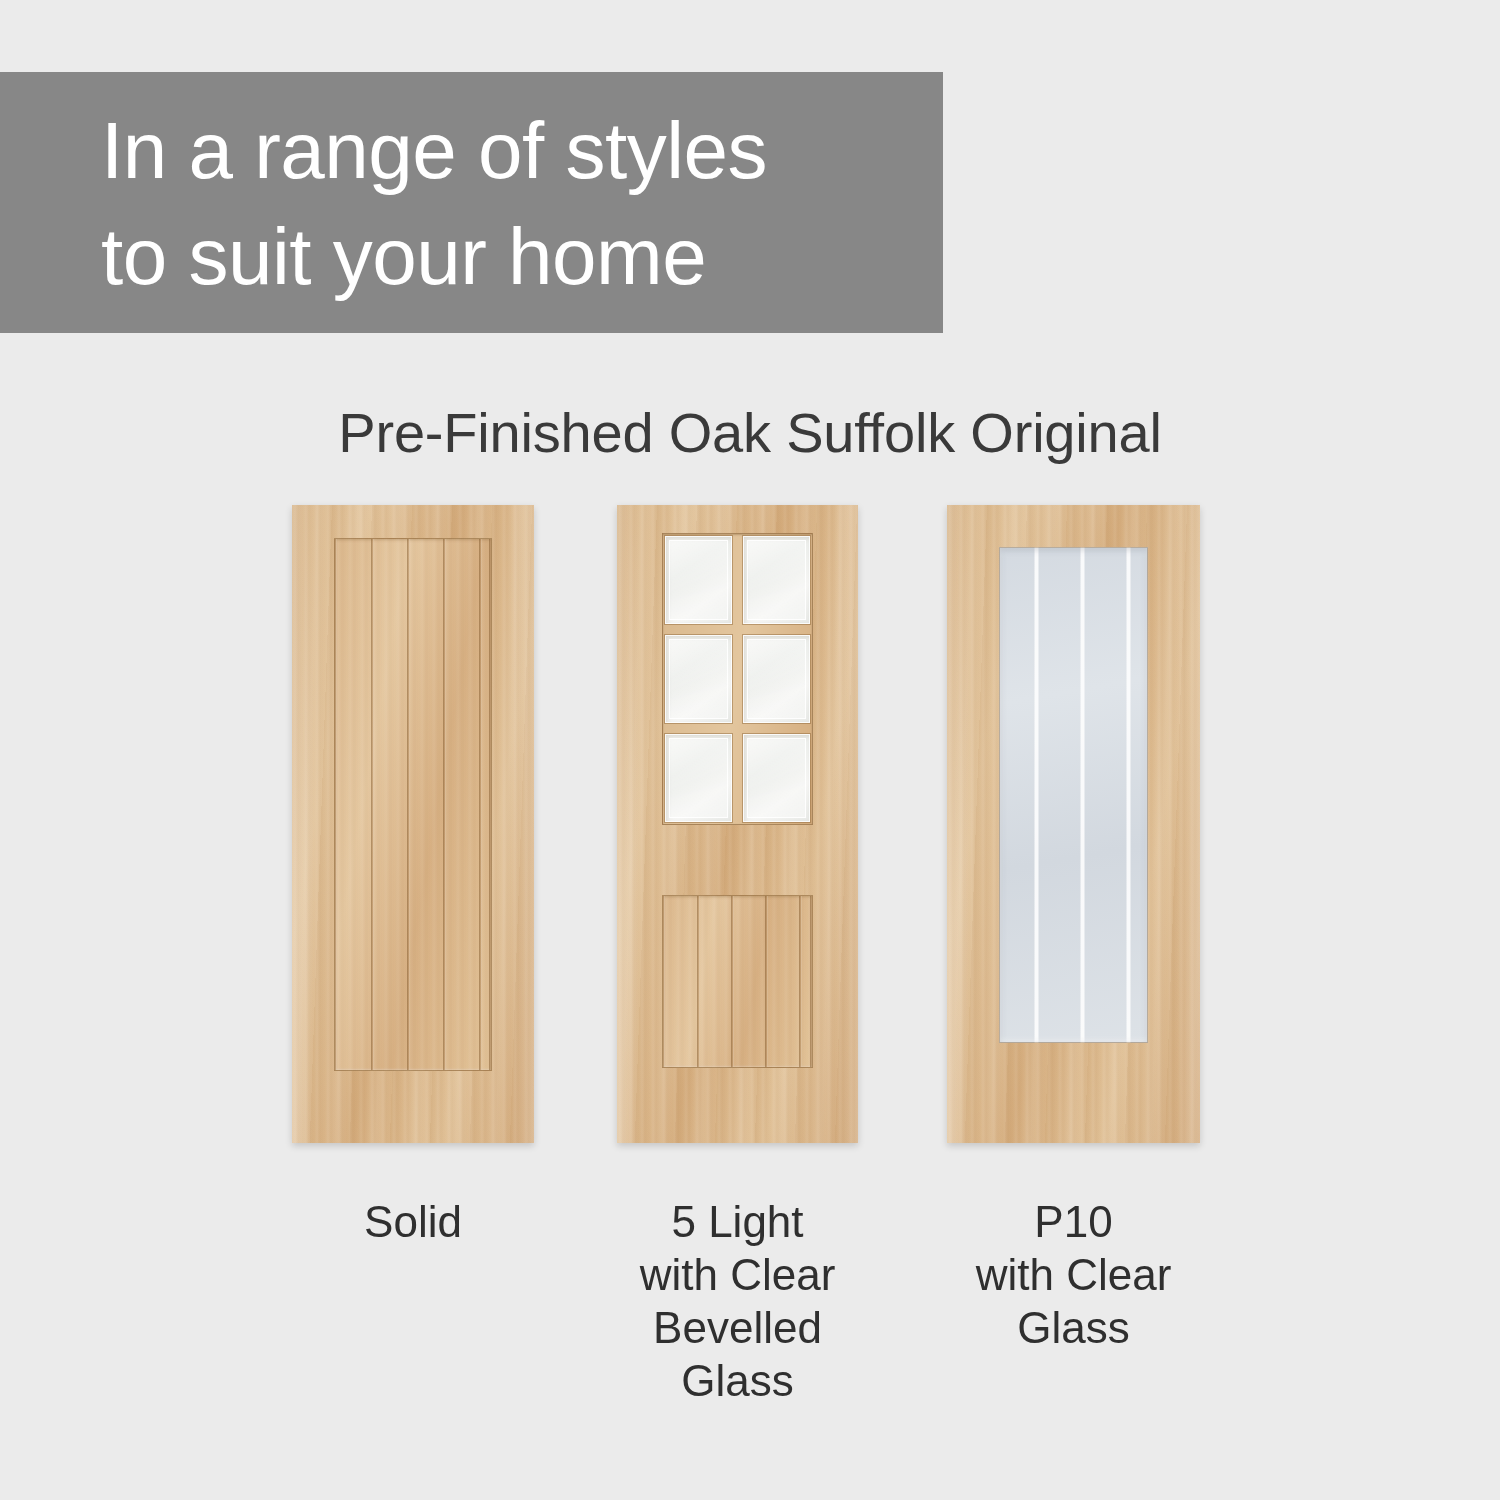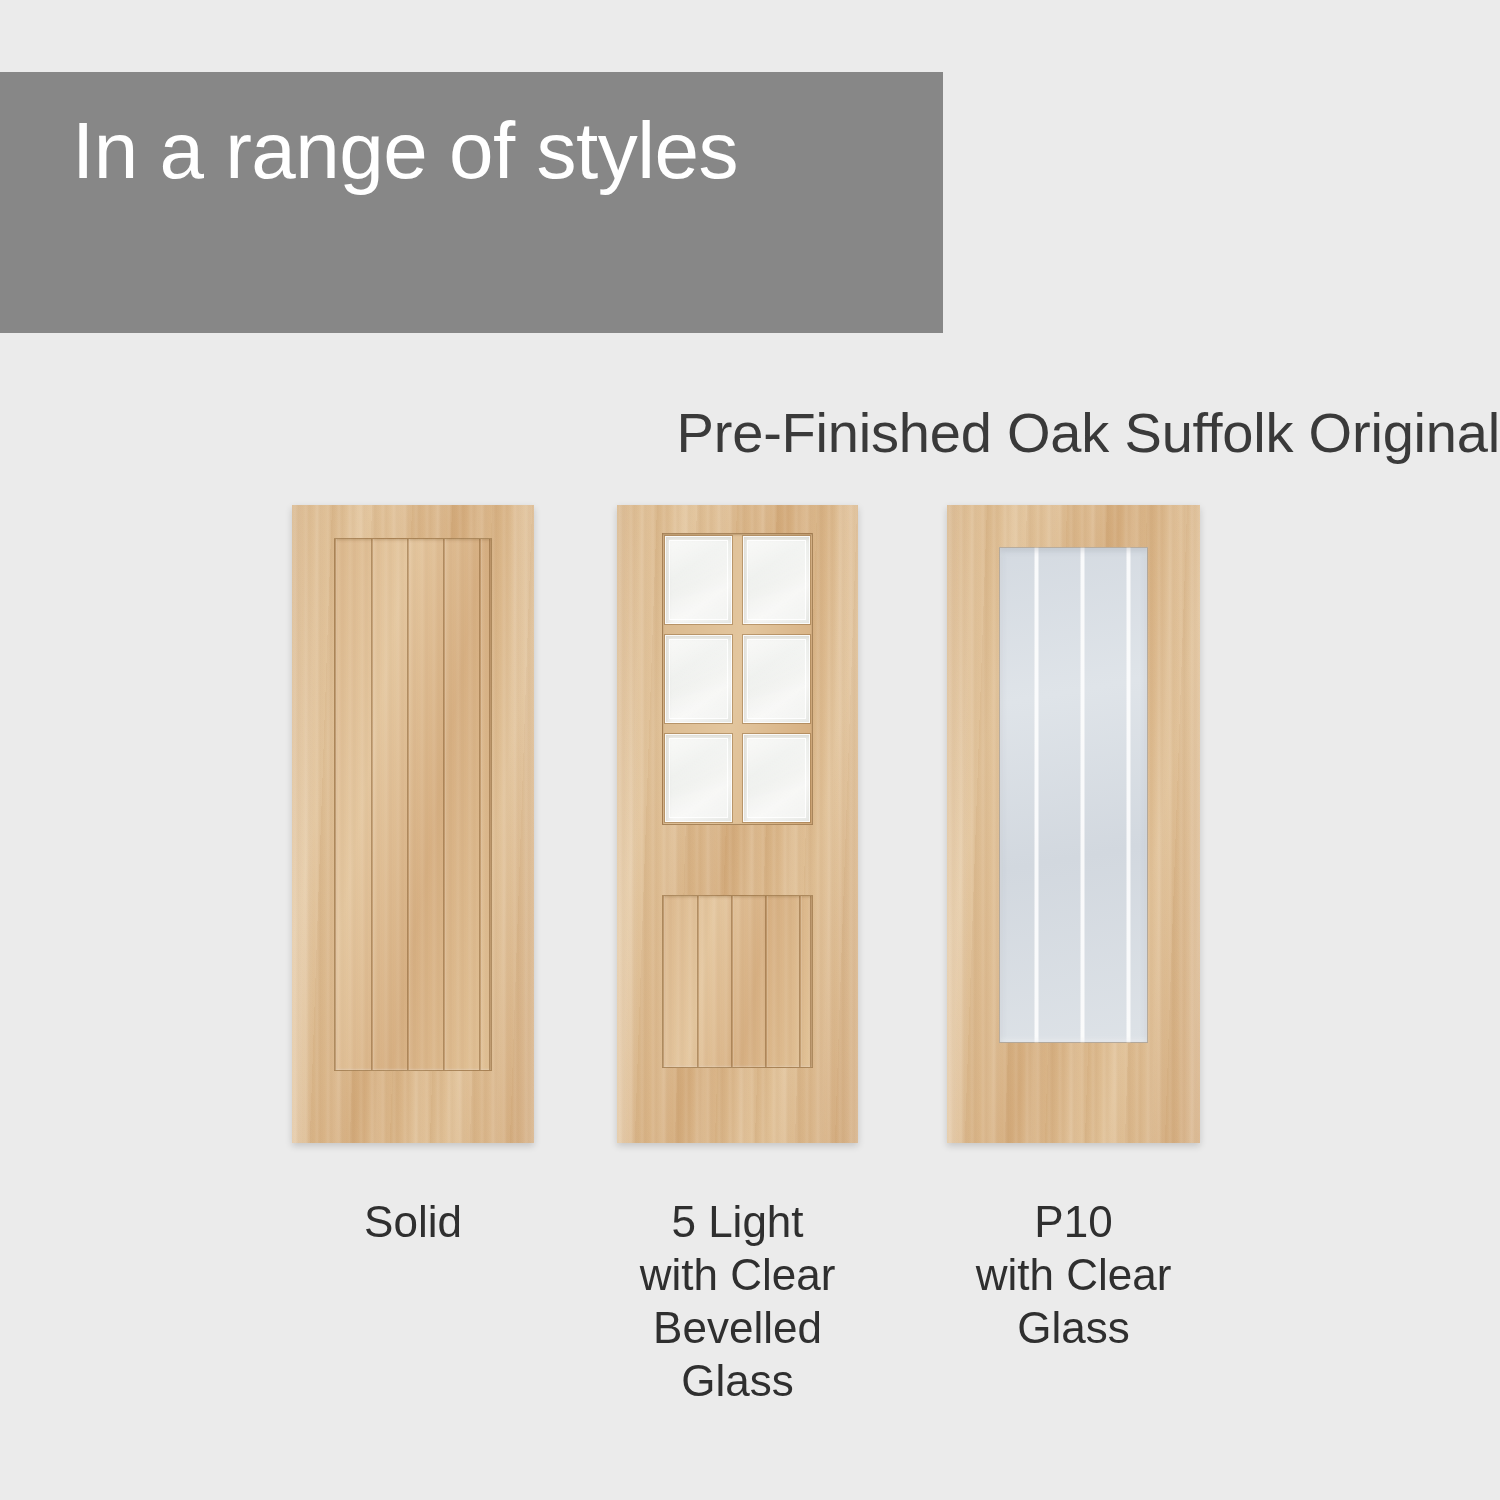--- a/index.html
+++ b/index.html
@@ -26,29 +26,30 @@
     box-sizing: border-box;
     padding: 26px 0 0 72px;
   }
   .hero-line {
     color: #ffffff;
     font-size: 80px;
     line-height: 106px;
     font-weight: 400;
     letter-spacing: -0.5px;
     white-space: nowrap;
+    margin-left: 29px;
   }
 
   
   .product-title {
     position: absolute;
     left: 0;
     top: 398px;
     width: 1500px;
-    text-align: right;
+    text-align: center;
     font-size: 56px;
     line-height: 70px;
     color: #3a3a3a;
     font-weight: 400;
     letter-spacing: -0.2px;
   }
 
   
   .gallery {
     position: absolute;
@@ -191,20 +192,21 @@
   }
   .caption.c0 { left: 292px;  width: 242px; }
   .caption.c1 { left: 617px;  width: 241px; }
   .caption.c2 { left: 947px;  width: 253px; }
 </style>
 </head>
 <body>
 
 <div class="hero-banner">
   <div class="hero-line">In a range of styles</div>
+  <div class="hero-line">to suit your home</div>
 </div>
 
 <div class="product-title">Pre-Finished Oak Suffolk Original</div>
 
 <div class="gallery">
 
   <div class="door-cell c0">
     <div class="door">
       <div class="tg-panel" style="left:42px; right:42px; top:33px; bottom:72px;">
         <div class="tg-groove" style="left:36px"></div>

